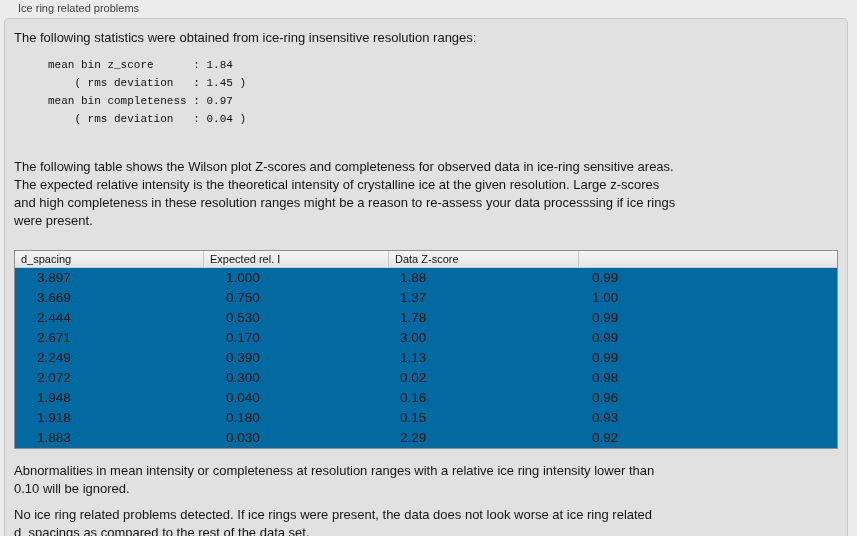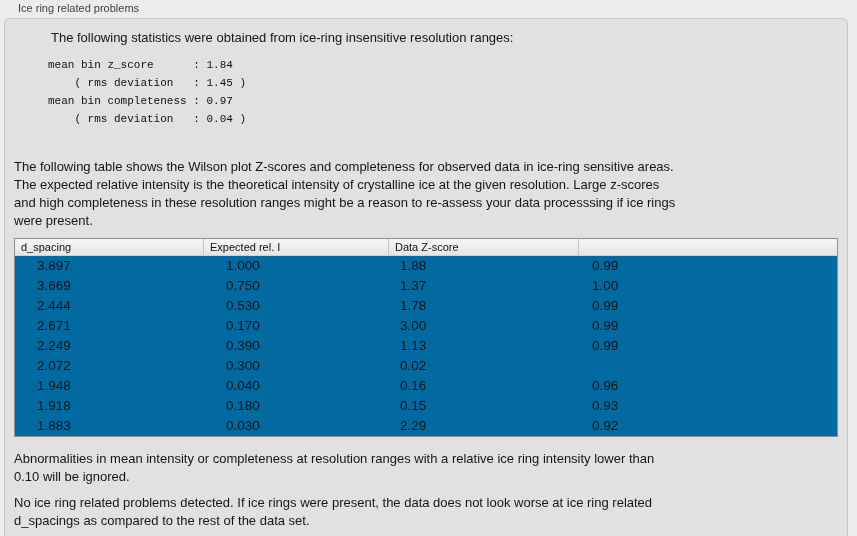--- a/index.html
+++ b/index.html
@@ -16,31 +16,31 @@
   }
   .groupbox {
     position:absolute; top:18px; left:4px;
     width:844px; height:600px;            
     background:#e1e1e1;
     border:1px solid #c8c8c8;
     border-radius:5px;
   }
   .content { padding:9px 9px 0 9px; }
   .para { font-size:13px; line-height:18px; white-space:pre-line; }
-  .intro { margin-top:1px;margin-left:37px; }
+  .intro { margin-top:1px; }
   .stats {
     font-family:"Liberation Mono", monospace;
     font-size:11px; line-height:18px;
     margin:9px 0 0 34px;
     white-space:pre;
     color:#101010;
   }
   .description { margin-top:30px; }
   .listctrl {
-    margin-top:8px;
+    margin-top:20px;
     width:824px;
     background:#ffffff;
     border:1px solid #8f8f8f;
   }
   .lc-header {
     display:grid;
     grid-template-columns:189px 185px 190px 180px 1fr;
     height:17px;
     align-items:center;
     background:linear-gradient(#f6f6f6,#e5e5e5);
@@ -126,20 +126,21 @@
             <span class="lc-cell d c0">2.249</span>
             <span class="lc-cell d c1">0.390</span>
             <span class="lc-cell d c2">1.13</span>
             <span class="lc-cell d c3">0.99</span>
             <span class="lc-cell d stub"></span>
           </div>
           <div class="lc-row">
             <span class="lc-cell d c0">2.072</span>
             <span class="lc-cell d c1">0.300</span>
             <span class="lc-cell d c2">0.02</span>
+            <span class="lc-cell d c3">0.98</span>
             <span class="lc-cell d stub"></span>
           </div>
           <div class="lc-row">
             <span class="lc-cell d c0">1.948</span>
             <span class="lc-cell d c1">0.040</span>
             <span class="lc-cell d c2">0.16</span>
             <span class="lc-cell d c3">0.96</span>
             <span class="lc-cell d stub"></span>
           </div>
           <div class="lc-row">

